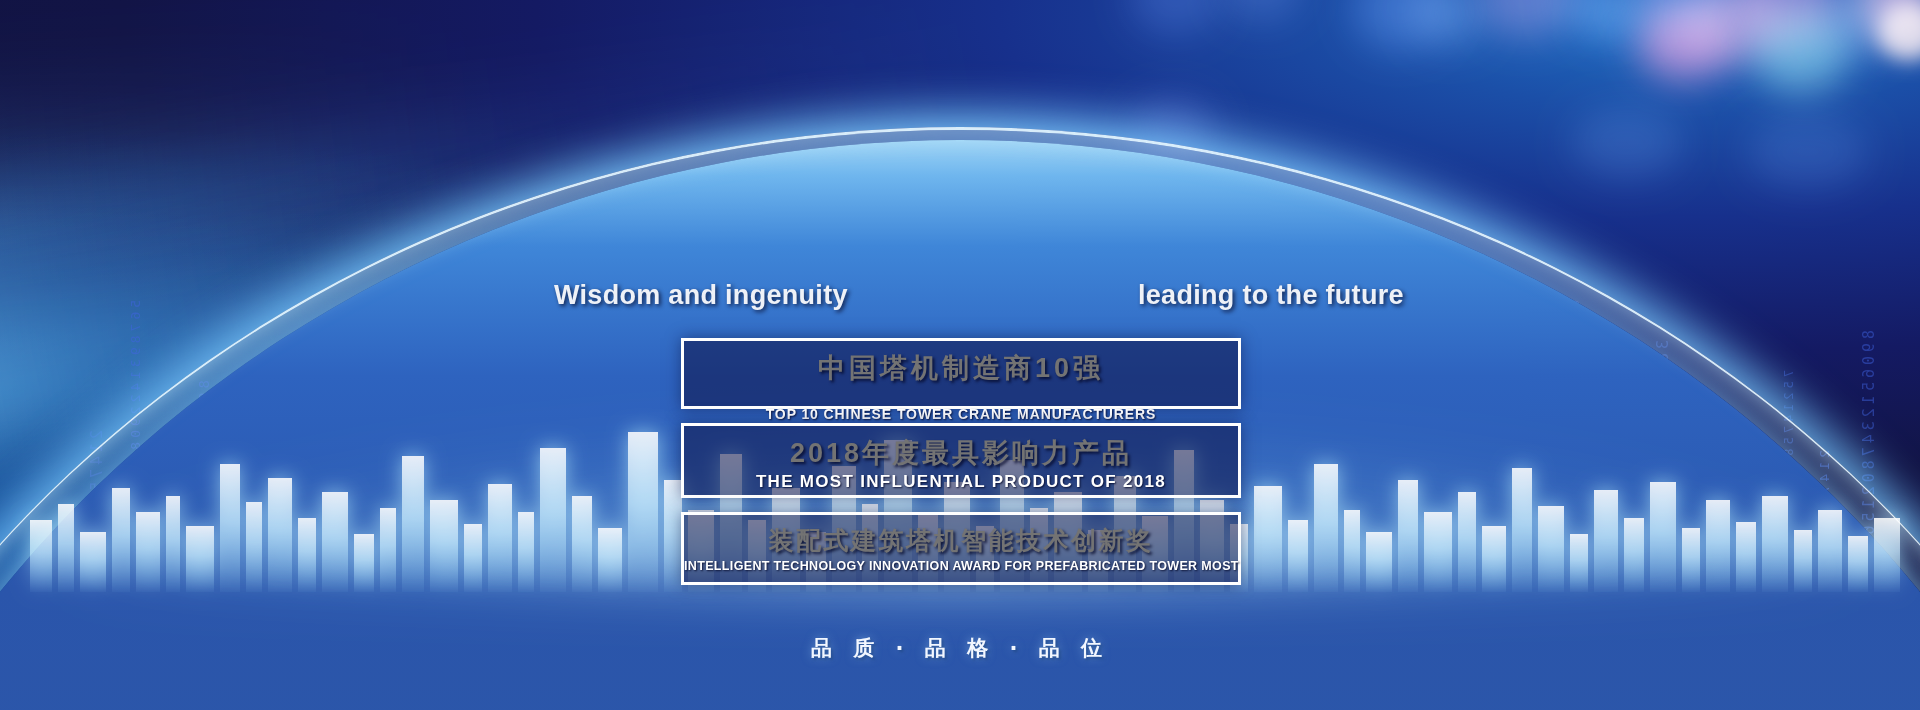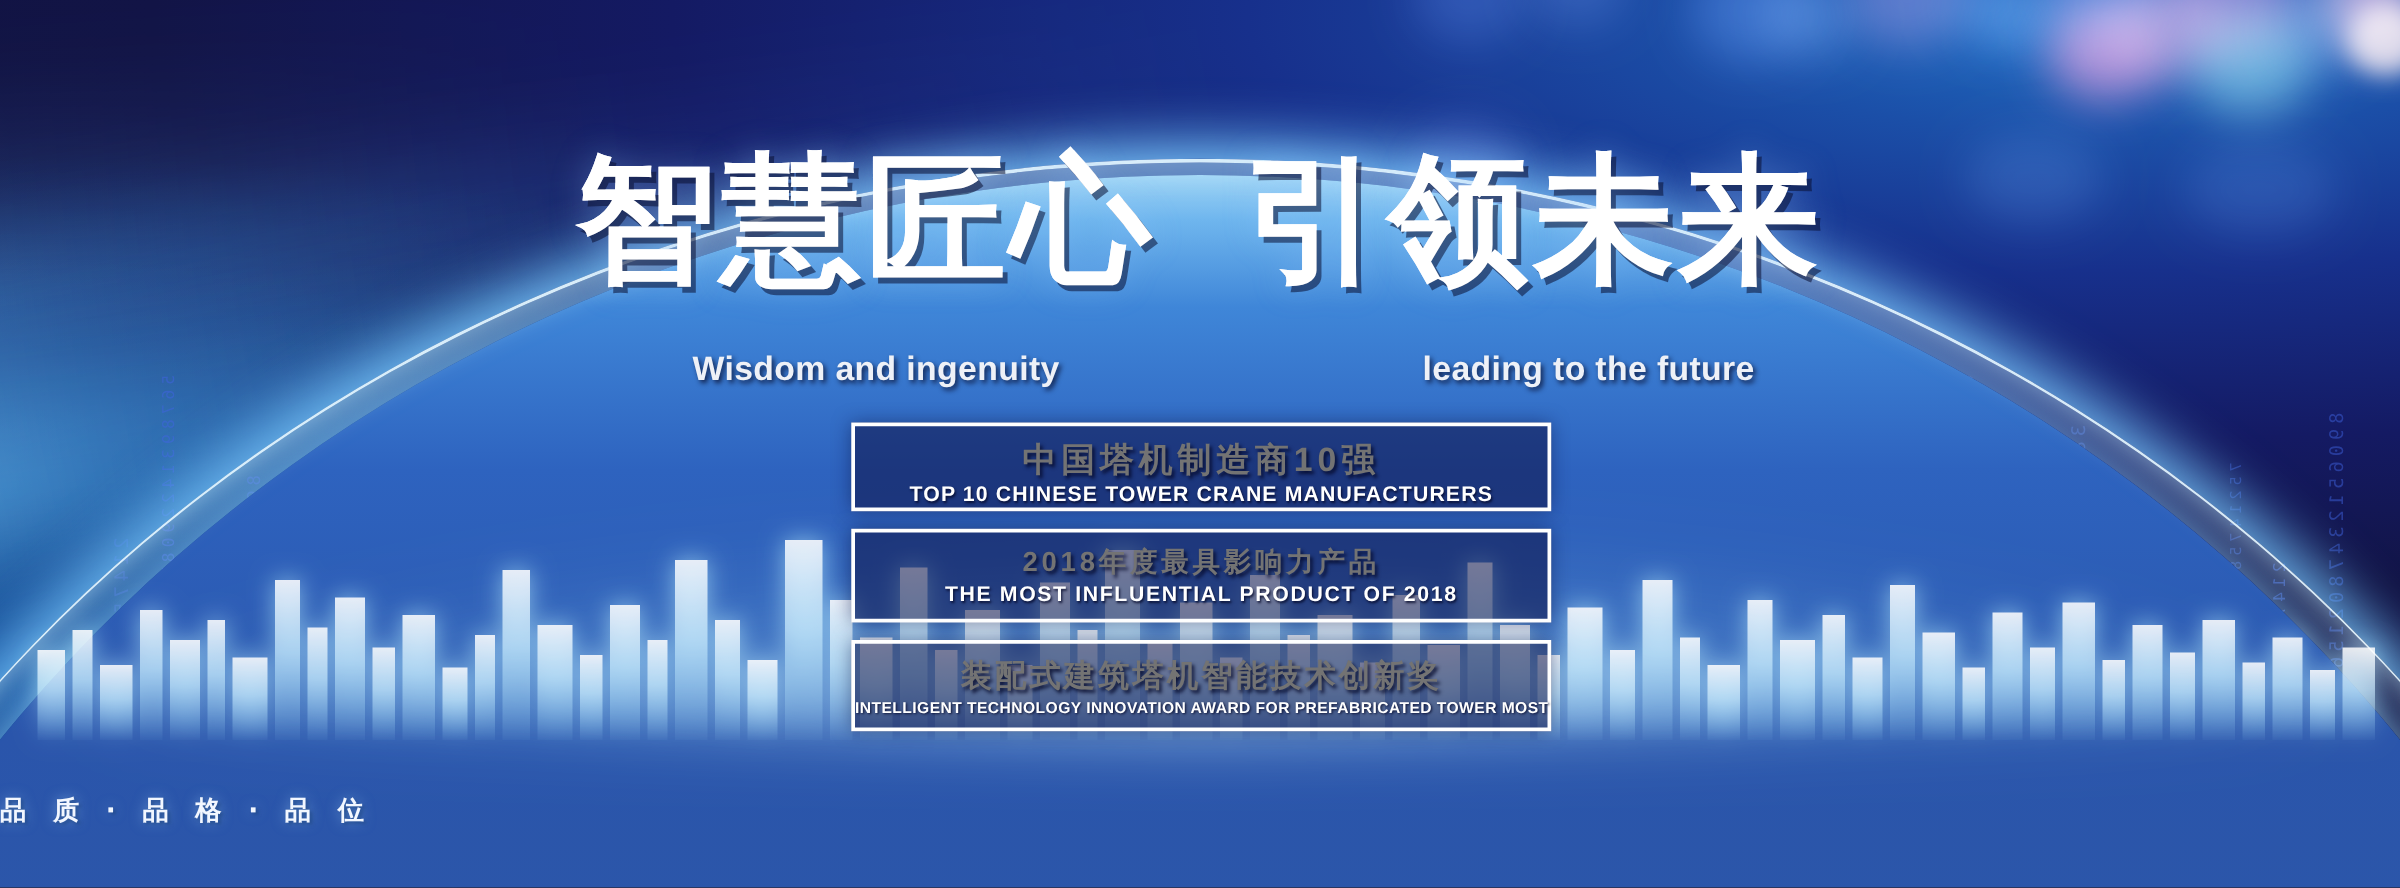--- a/index.html
+++ b/index.html
@@ -164,38 +164,38 @@
   .award.a3{height:50px;}
   .aw-cn{
     display:block;
     font-family:Liberation Sans, sans-serif;
     font-weight:700;
     color:#737373;
     text-shadow:2px 2px 3px rgba(5,8,40,.85);
     white-space:nowrap;
   }
   .a1 .aw-cn{font-size:27px;letter-spacing:4px;}
-  .a2 .aw-cn{font-size:22px;letter-spacing:3px;}
+  .a2 .aw-cn{font-size:27px;letter-spacing:3px;}
   .a3 .aw-cn{font-size:25px;letter-spacing:2.5px;}
   .aw-en{
     display:block;
     font-family:"Liberation Sans","DejaVu Sans",sans-serif;
     font-weight:700;
     color:#ffffff;
     white-space:nowrap;
     text-shadow:1px 1px 2px rgba(5,8,40,.85);
   }
-  .a1 .aw-en{font-size:17px;letter-spacing:.9px;margin-top:0;}
+  .a1 .aw-en{font-size:14px;letter-spacing:.9px;margin-top:20px;}
   .a2 .aw-en{font-size:17px;letter-spacing:1.3px;margin-top:1px;}
   .a3 .aw-en{font-size:12.5px;letter-spacing:.35px;margin-top:2px;}
 
   
   .slogan{
     position:absolute;left:0;right:0;bottom:48px;
-    text-align:left;white-space:nowrap;
+    text-align:center;white-space:nowrap;
   }
   .sl-cn{
     display:block;
     font-family:"DejaVu Sans","Liberation Sans",sans-serif;
     font-weight:700;font-size:21px;letter-spacing:7px;
     color:#f2f7ff;
     text-shadow:2px 2px 3px rgba(30,70,130,.8), 0 0 10px rgba(170,220,255,.5);
   }
   .sl-en{
     display:block;margin-top:5px;
@@ -352,23 +352,20 @@
         <rect x="1736" y="130" width="20" height="70"></rect>
         <rect x="1762" y="104" width="26" height="96"></rect>
         <rect x="1794" y="138" width="18" height="62"></rect>
         <rect x="1818" y="118" width="24" height="82"></rect>
         <rect x="1848" y="144" width="20" height="56"></rect>
         <rect x="1874" y="126" width="26" height="74"></rect>
       </g>
     </svg>
   </div>
 
-  <div class="headline">
-    <span class="hl">智慧匠心</span><span class="hl gap">引领未来</span>
-  </div>
 
   <div class="subline">
     <span class="sub l">Wisdom and ingenuity</span>
     <span class="sub r">leading to the future</span>
   </div>
 
   <div class="awards">
     <div class="award a1">
       <span class="aw-cn">中国塔机制造商10强</span>
       <span class="aw-en">TOP 10 CHINESE TOWER CRANE MANUFACTURERS</span>

